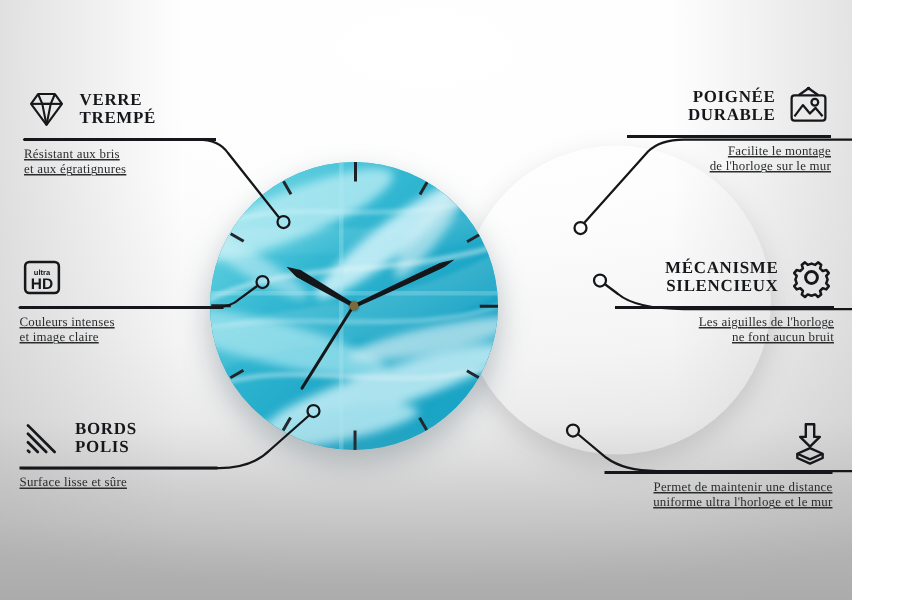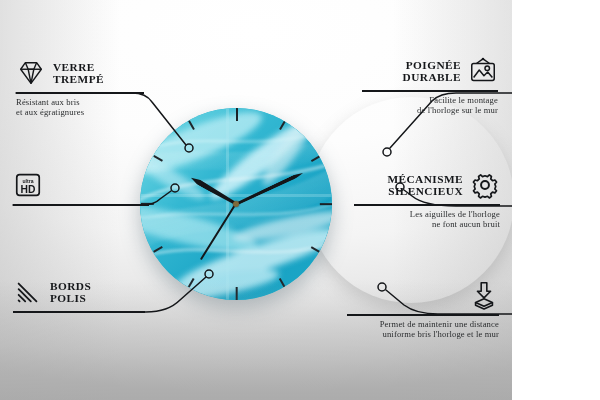--- a/index.html
+++ b/index.html
@@ -2,21 +2,21 @@
 <html><head>
 <meta charset="utf-8">
 <style>
   html,body{margin:0;padding:0;}
   body{
     width:600px;height:400px;overflow:hidden;
     font-family:"Liberation Serif", serif;
     background:#ffffff;
   }
   #stage{
-    position:relative;width:512px;height:400px;overflow:hidden;
+    position:relative;width:568px;height:400px;overflow:hidden;
     background:
       radial-gradient(ellipse 150% 90% at 50% 8%, #ffffff 0%, #fdfdfd 32%, #f4f4f4 58%, #e6e6e6 76%, #d2d2d2 92%, #c2c2c2 100%);
   }
   #floorshade{
     position:absolute;left:0;right:0;bottom:0;height:120px;
     background:linear-gradient(180deg, rgba(170,170,170,0) 0%, rgba(168,168,168,.35) 55%, rgba(158,158,158,.62) 100%);
     pointer-events:none;
   }
   #vigL{position:absolute;left:0;top:0;bottom:0;width:120px;
     background:linear-gradient(90deg, rgba(190,190,190,.45), rgba(190,190,190,0));pointer-events:none;}
@@ -36,21 +36,21 @@
     font-family:"Liberation Serif", serif;
     font-weight:bold;font-size:11.3px;line-height:12.4px;
     letter-spacing:.45px;color:#15171a;text-transform:uppercase;
     white-space:pre-line;
   }
   .feat.right .ftitle{text-align:right;}
   .rule{height:1.6px;background:#15171a;margin-top:4px;}
   .fdesc{
     font-family:"Liberation Serif", serif;
     font-size:8.6px;line-height:10.2px;color:#2a2c2e;
-    margin-top:3.5px;white-space:pre-line;letter-spacing:.15px;
+    margin-top:3.5px;white-space:pre-line;letter-spacing:.15px;text-decoration:underline;
   }
   .feat.right .fdesc{text-align:right;}
 
   
   #feat-verre      {left:16px; top:58px;  width:128px;}
   #feat-impression {left:13px; top:170px; width:136px;}
   #feat-bords      {left:13px; top:277px; width:132px;}
   #feat-poignee    {right:14px;top:56px;  width:136px;}
   #feat-mecanisme  {right:12px;top:170px; width:146px;}
   #feat-entretoise {right:13px;top:280px; width:152px;}
@@ -239,36 +239,39 @@
 
   <div class="feat left" id="feat-impression">
     <div class="hrow">
       <svg class="ficon" viewBox="0 0 32 32">
         <rect x="4" y="5" width="24" height="22" rx="3" fill="none" stroke="#15171a" stroke-width="1.8"></rect>
         <text x="16" y="14" text-anchor="middle" font-family="Liberation Sans, sans-serif" font-size="5.4" font-weight="bold" fill="#15171a">ultra</text>
         <text x="16" y="24" text-anchor="middle" font-family="Liberation Sans, sans-serif" font-size="11" font-weight="bold" fill="#15171a">HD</text>
       </svg>
     </div>
     <div class="rule"></div>
+    <div class="fdesc">Couleurs intenses
+et image claire</div>
   </div>
 
   <div class="feat left" id="feat-bords">
     <div class="hrow">
       <svg class="ficon" viewBox="0 0 32 32">
         <g stroke="#15171a" stroke-width="1.9" stroke-linecap="round">
           <path d="M6 7 L25 26"></path>
             <path d="M6 13 L19 26"></path>
             <path d="M6 19 L13 26"></path>
             <path d="M6 25 L7 26"></path>
         </g>
       </svg>
       <div class="ftitle">BORDS
 POLIS</div>
     </div>
     <div class="rule"></div>
+    <div class="fdesc">Surface lisse et sûre</div>
   </div>
 
   <div class="feat right" id="feat-poignee">
     <div class="hrow">
       <div class="ftitle">POIGNÉE
 DURABLE</div>
       <svg class="ficon" viewBox="0 0 32 32">
         <g fill="none" stroke="#15171a" stroke-width="1.6" stroke-linejoin="round">
           <path d="M16 3 L9 8 M16 3 L23 8"></path>
           <circle cx="16" cy="3.2" r="1.3" fill="#15171a" stroke="none"></circle>
@@ -304,16 +307,16 @@
       <svg class="ficon" viewBox="0 0 32 32">
         <g fill="none" stroke="#15171a" stroke-width="1.7" stroke-linejoin="round">
           <path d="M13 3 h6 v9 h4 l-7 7 -7-7 h4 z"></path>
           <path d="M16 20 l9 4 -9 4 -9-4 z"></path>
           <path d="M7 24 v3 l9 4 9-4 v-3"></path>
         </g>
       </svg>
     </div>
     <div class="rule"></div>
     <div class="fdesc">Permet de maintenir une distance
-uniforme bris l'horloge et le mur</div>
+uniforme ultra l'horloge et le mur</div>
   </div>
 
 </div>
 
 </body></html>

